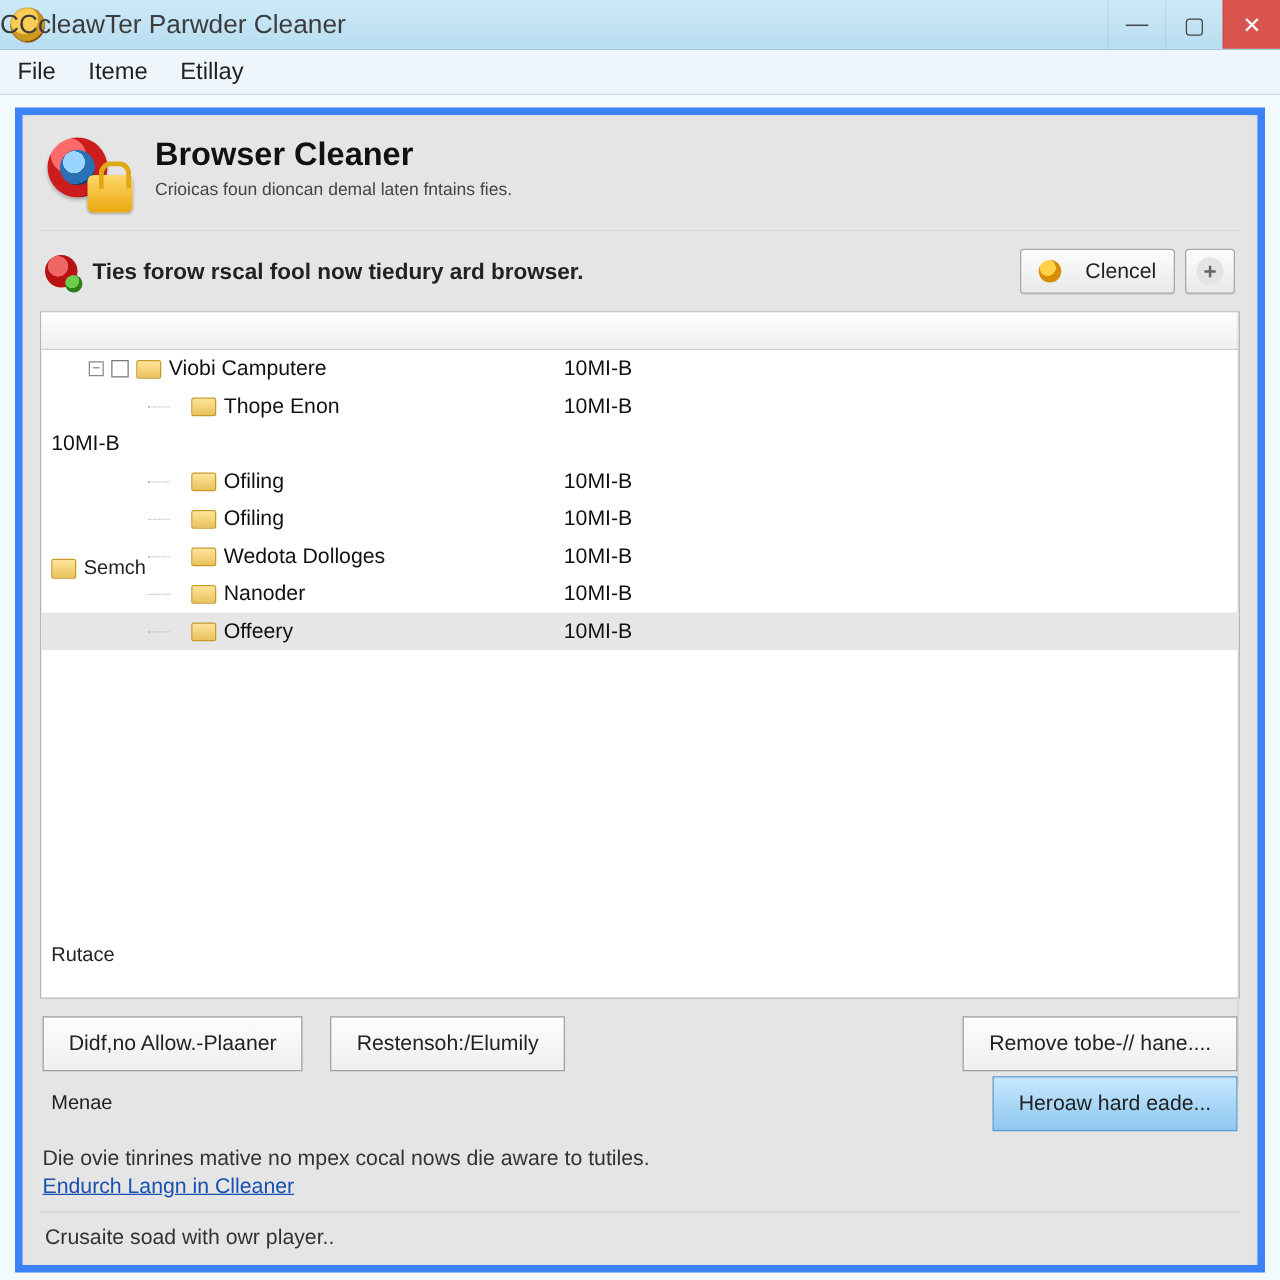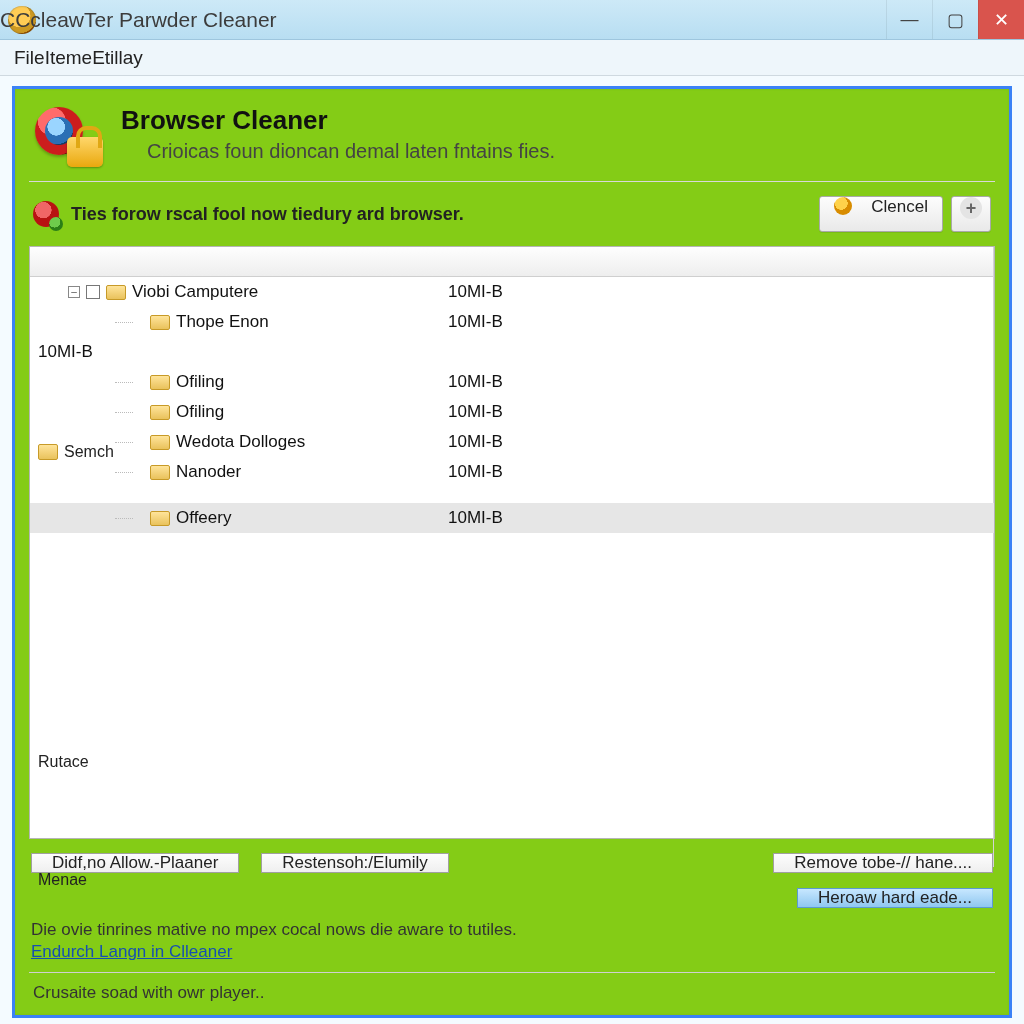--- a/index.html
+++ b/index.html
@@ -53,35 +53,36 @@
   
   .menubar {
     height: 36px;
     background: #eef6fb;
     border-bottom: 1px solid #cfd9e0;
     display: flex;
     align-items: center;
     padding: 0 14px;
     font-size: 19px;
     color: #222;
+    gap: 26px;
   }
   .menubar span { cursor: default; }
 
   
   .outer {
     flex: 1;
     background: #f4fbff;
     padding: 10px 12px 6px;
     display: flex;
     flex-direction: column;
   }
   .panel {
     flex: 1;
-    background: #84cc16;
-    border: 3px solid #3b82f6;
+    background: #e5e5e5;
+    border: 6px solid #3b82f6;
     box-shadow: 0 0 3px rgba(0,0,0,.08) inset;
     display: flex;
     flex-direction: column;
     padding: 10px 14px 8px;
   }
 
   
   .hdr {
     display: flex;
     align-items: flex-start;
@@ -102,21 +103,21 @@
   .big-icon .lock {
     position: absolute; right: 0; bottom: 0; width: 36px; height: 30px; border-radius: 5px;
     background: linear-gradient(#ffd76b, #e9a80e);
     box-shadow: 0 1px 2px rgba(0,0,0,.3);
   }
   .big-icon .lock::before {
     content: ""; position: absolute; left: 9px; top: -11px; width: 18px; height: 18px;
     border: 4px solid #e0a814; border-bottom: none; border-radius: 10px 10px 0 0;
   }
   .hdr h1 { font-size: 26px; font-weight: 700; color: #111; margin-bottom: 4px; }
-  .hdr p { font-size: 20px; color: #444; margin-left: 26px; }
+  .hdr p { font-size: 14px; color: #444; }
 
   
   .inforow {
     display: flex;
     align-items: center;
     padding: 14px 4px 14px;
   }
   .inforow .mini-icon {
     width: 26px; height: 26px; border-radius: 50%;
     background: radial-gradient(circle at 40% 35%, #f06666 0 35%, #b81212 36% 75%);
@@ -131,21 +132,21 @@
   .inforow .spacer { flex: 1; }
   .btn {
     height: 36px;
     padding: 0 14px;
     background: linear-gradient(#fdfdfd, #e9e9e9);
     border: 1px solid #a9a9a9;
     border-radius: 3px;
     font-size: 17px;
     color: #222;
     display: inline-flex;
-    align-items: flex-start;
+    align-items: center;
     gap: 19px;
     box-shadow: 0 1px 0 rgba(0,0,0,.08);
   }
   .btn .gear-icon {
     width: 18px; height: 18px;
     background: radial-gradient(circle at 40% 35%, #ffd24a 0 40%, #d88c00 41% 72%);
     border-radius: 50%;
     position: relative;
   }
   .btn .plus-icon {
@@ -186,21 +187,21 @@
   .tree-head > div { border-right: 1px solid #d3d3d3; }
   .tree-head > div:last-child { border-right: none; }
   .tree-head .col-name::before {
     content: ""; width: 18px; height: 14px; margin-right: 6px;
     background: linear-gradient(#ffe49a, #e9c25c);
     border: 1px solid #c79a28; border-radius: 2px;
   }
 
   .tree-body { flex: 1; overflow: auto; font-size: 17px; color: #111; }
   .row { display: flex; height: 30px; align-items: center; }
-  .row.selected { background: #e6e6e6; margin-top: 16px; }
+  .row.selected { background: #e6e6e6; }
   .row .col-name { gap: 6px; }
   .indent1 { width: 24px; }
   .indent2 { width: 54px; }
   .twisty { width: 12px; height: 12px; border: 1px solid #888; font-size: 10px; line-height: 10px; text-align: center; color: #555; }
   .chk { width: 14px; height: 14px; border: 1px solid #777; background: #fff; }
   .folder-icon {
     width: 20px; height: 15px;
     background: linear-gradient(#ffe49a, #e9c25c);
     border: 1px solid #c79a28; border-radius: 2px;
     flex: 0 0 auto;
@@ -216,34 +217,34 @@
   }
 
   
   .foot-btns {
     display: flex;
     gap: 16px;
     padding: 14px 2px 8px;
   }
   .foot-btns .spacer { flex: 1; }
   .flatbtn {
-    height: 20px;
+    height: 44px;
     padding: 0 20px;
     background: linear-gradient(#fdfdfd, #efefef);
     border: 1px solid #a0a0a0;
     font-size: 17px;
     color: #222;
     display: inline-flex;
     align-items: center;
   }
   .flatbtn.primary {
     background: linear-gradient(#c7e7ff, #8fc7f0);
     border-color: #5a9bd1;
   }
-  .foot-right { display: flex; flex-direction: column; gap: 15px; align-items: flex-end; }
+  .foot-right { display: flex; flex-direction: column; gap: 4px; align-items: flex-end; }
 
   .note {
     font-size: 17px;
     color: #333;
     padding: 4px 2px 2px;
   }
   .link {
     color: #1650b0;
     text-decoration: underline;
     font-size: 17px;

